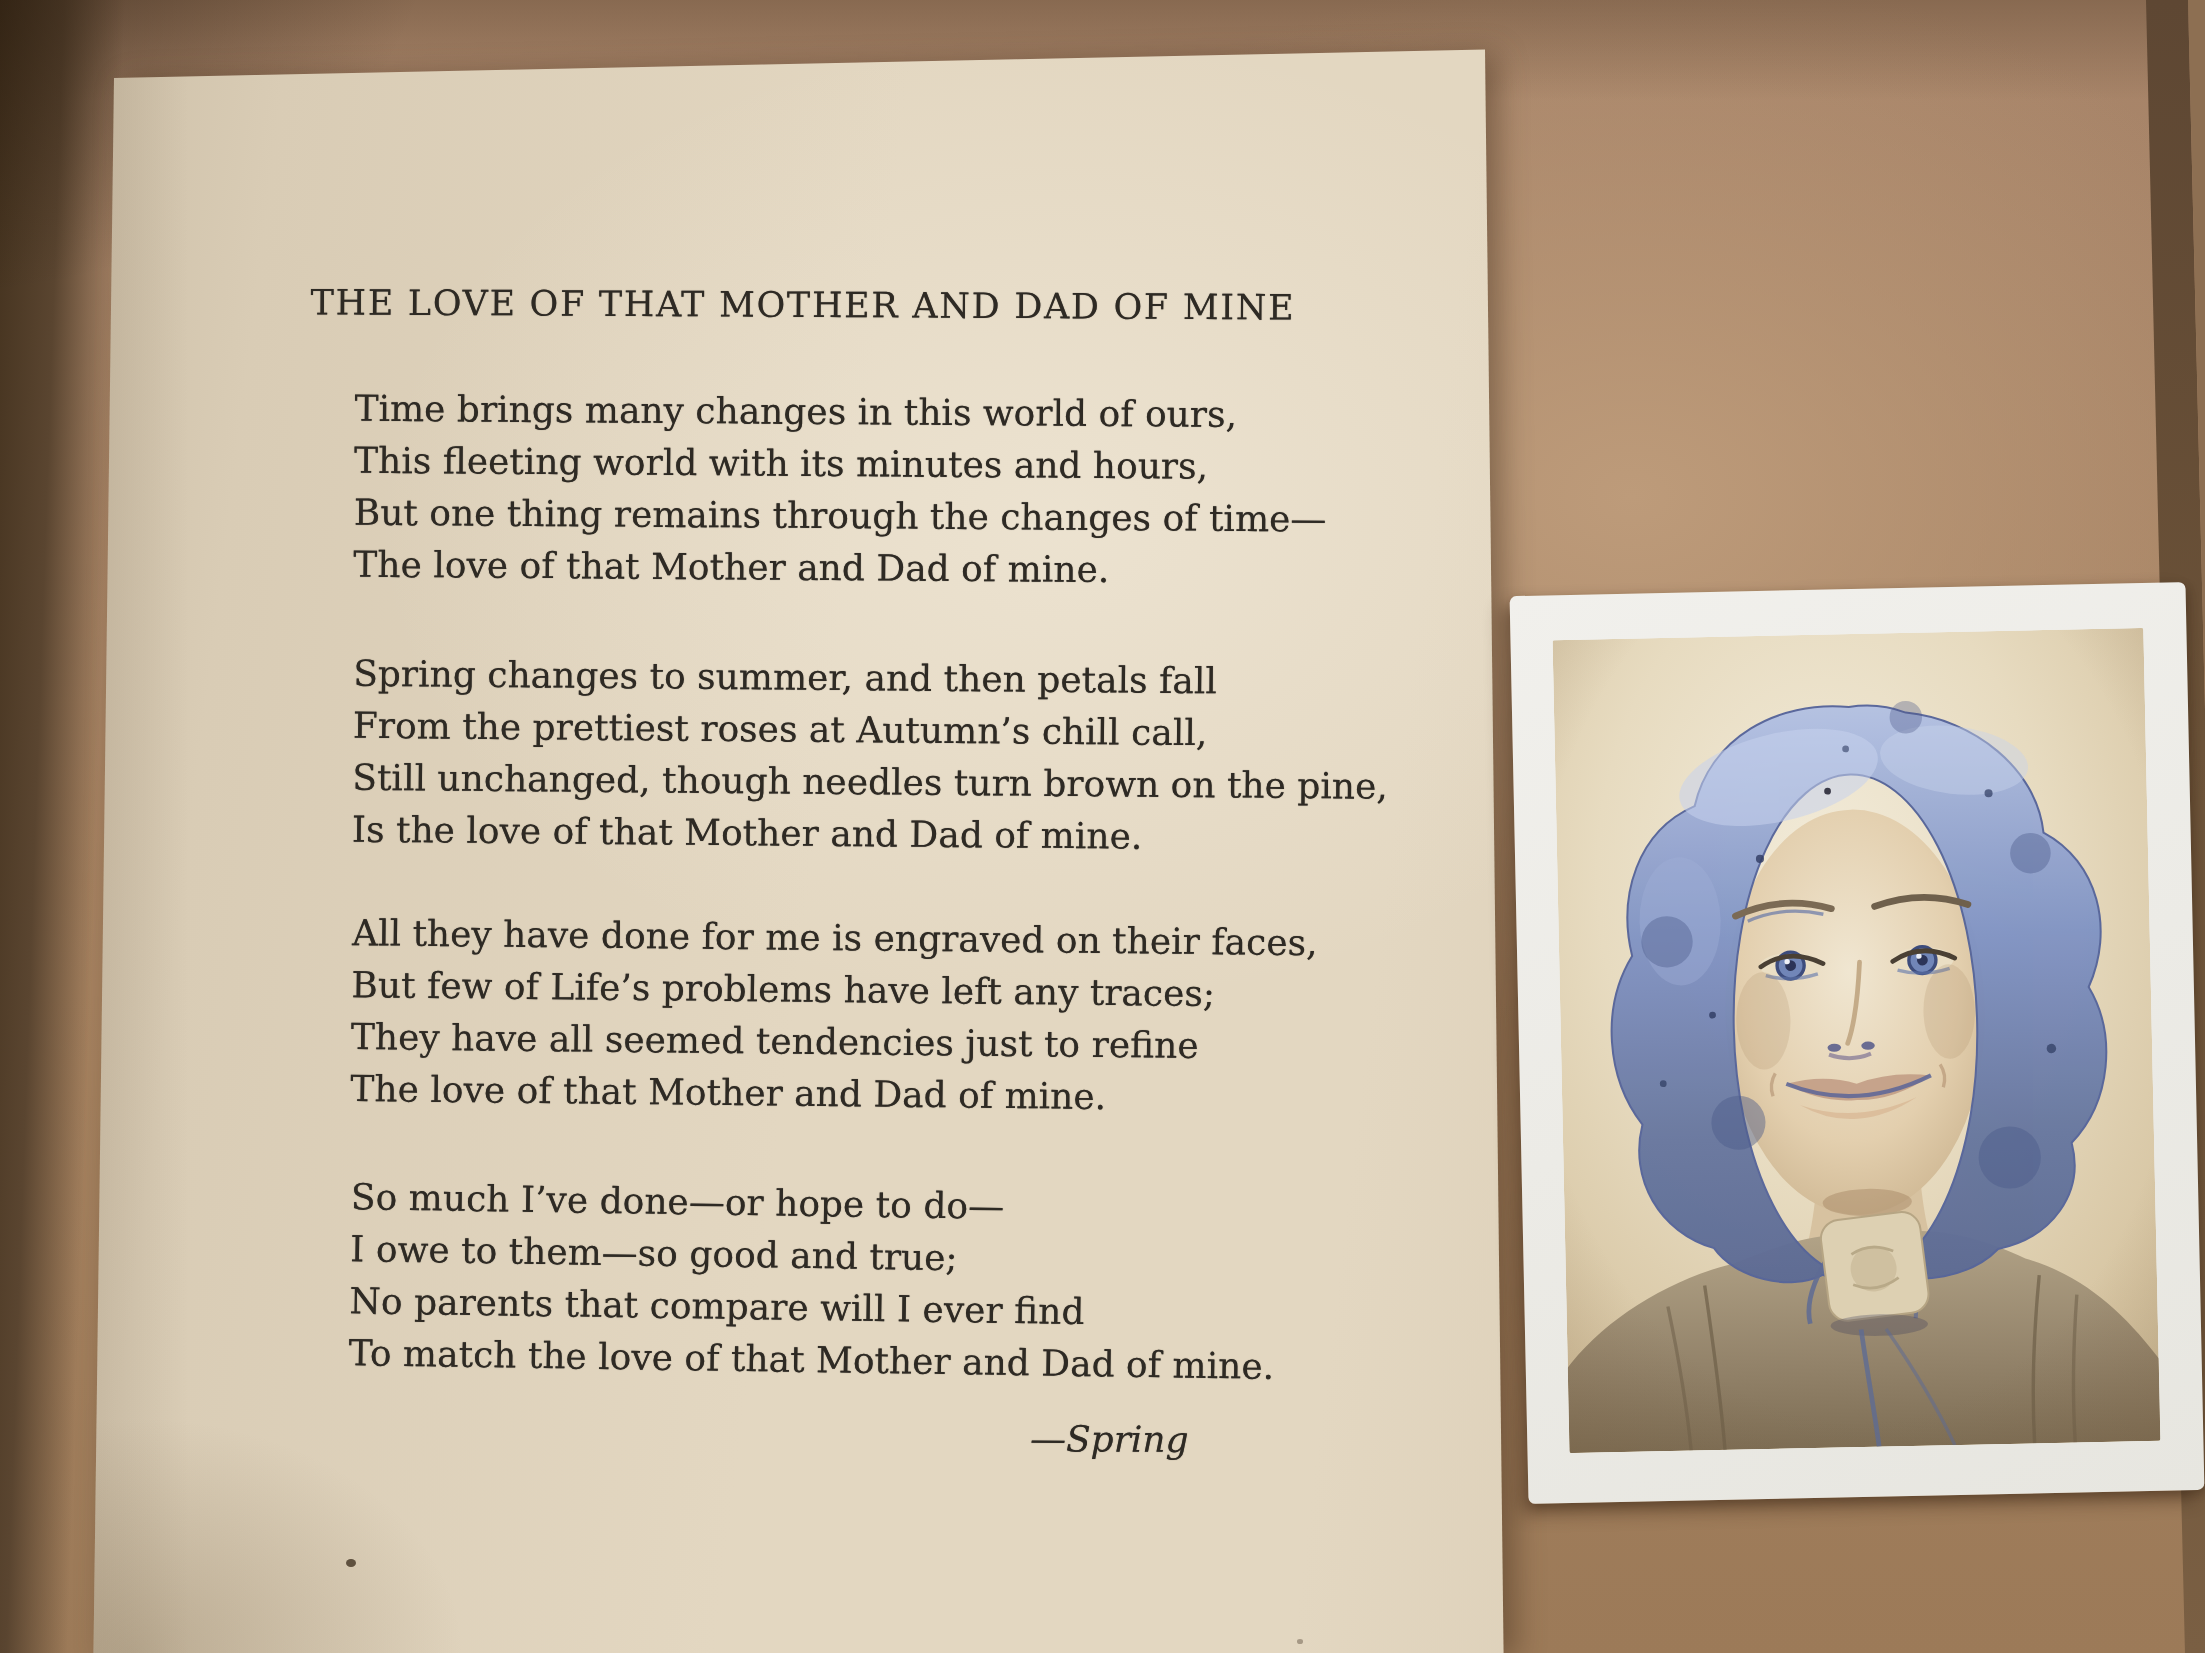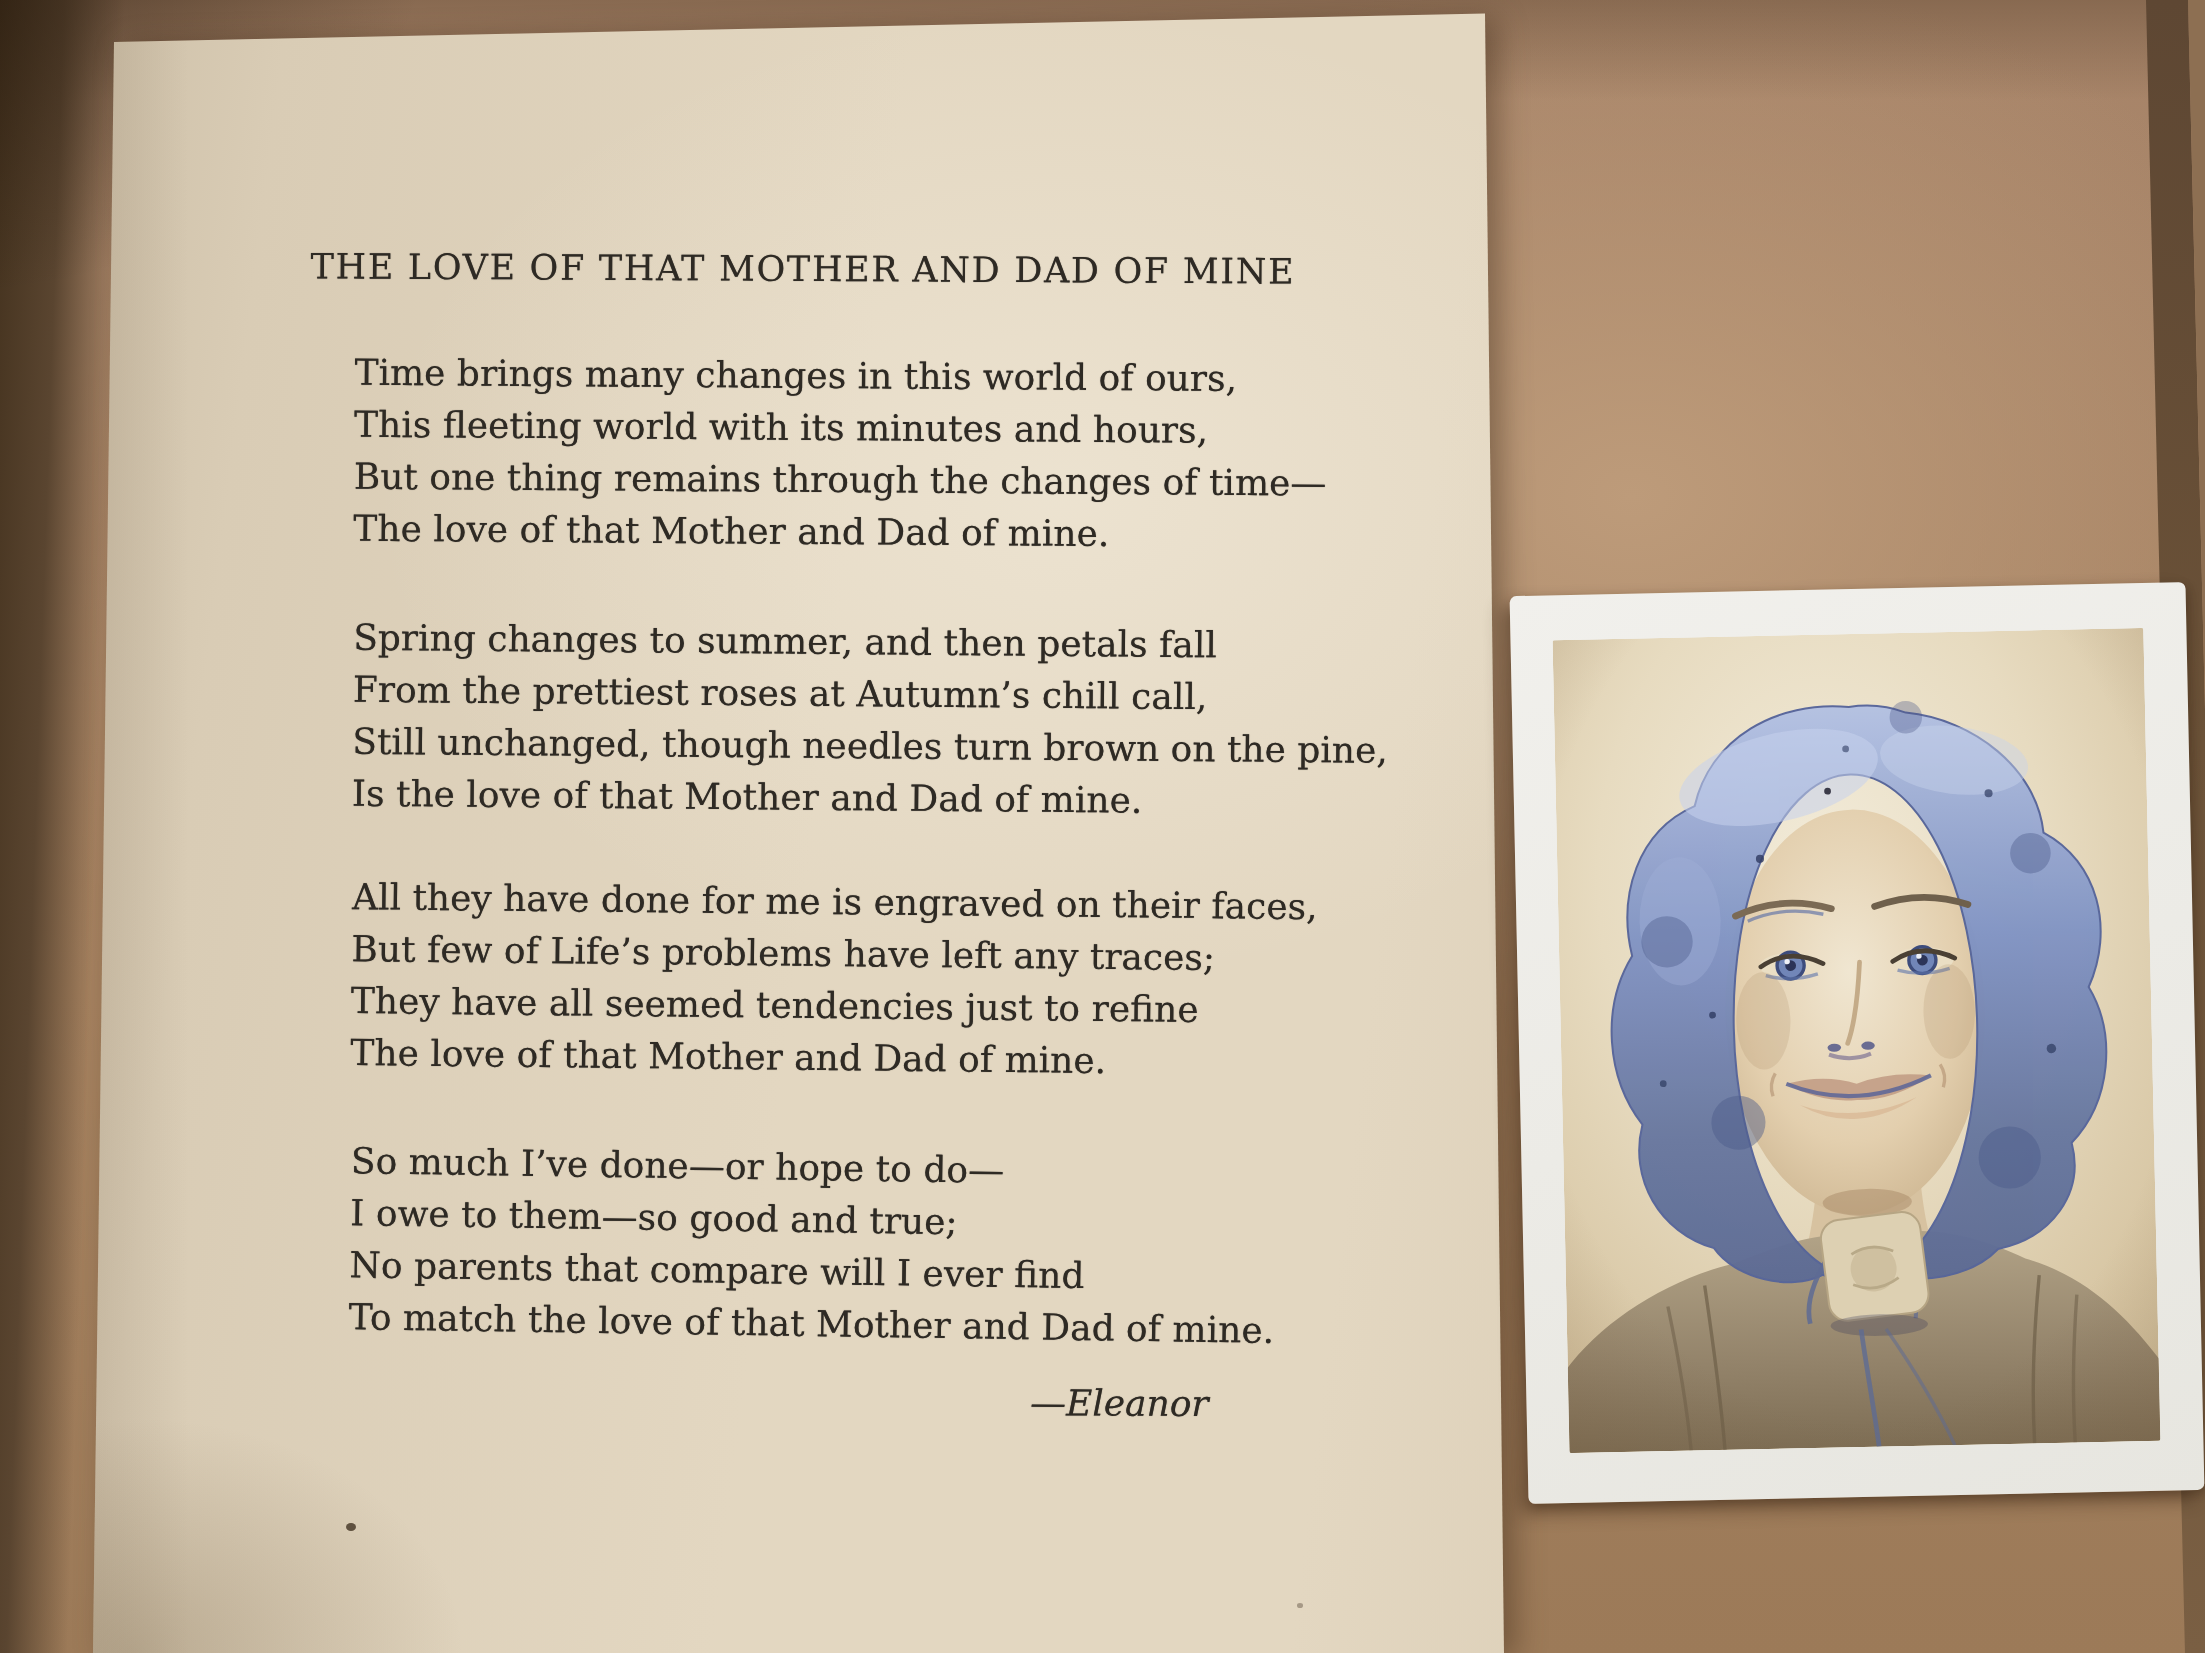--- a/index.html
+++ b/index.html
@@ -34,20 +34,21 @@
   
   .paper-wrap{position:absolute;inset:0;filter:drop-shadow(12px 5.4px 15px rgba(55,35,18,.42));}
   .paper{
     position:absolute;inset:0;
     clip-path:polygon(114px 42px,1485px 13.5px,1504px 1654px,93px 1654px);
     background:
       radial-gradient(473px 338px at 6% 100%, rgba(110,88,58,.3), rgba(110,88,58,0) 70%),
       linear-gradient(90deg, rgba(96,76,52,.26) 0px, rgba(96,76,52,.1) 122px, rgba(96,76,52,0) 189px),
       radial-gradient(946px 676px at 48% 30%, rgba(242,234,218,.6), rgba(242,234,218,0) 72%),
       linear-gradient(97deg,#c9bba3 0%,#d9ccb5 12%,#e3d7c1 38%,#e3d7c1 62%,#d8cab2 86%,#cbbca2 100%);
+    margin-top: 36px;
   }
   .poem{
     position:absolute;left:114px;top:0;width:1372px;height:1654px;
     color:#2e2a24;
     transform:rotate(.3deg);
     text-shadow:0 0 0.8px rgba(46,42,36,.75);
   }
   .poem-title{
     position:absolute;left:0;right:0;top:249px;margin:0;
     text-align:center;font-size:35px;font-weight:normal;letter-spacing:1.7px;
@@ -113,21 +114,21 @@
           <p>The love of that Mother and Dad of mine.</p>
         </div>
 
         <div class="stanza s4">
           <p>So much I’ve done—or hope to do—</p>
           <p>I owe to them—so good and true;</p>
           <p>No parents that compare will I ever find</p>
           <p>To match the love of that Mother and Dad of mine.</p>
         </div>
 
-        <div class="attribution">—Eleanor</div>
+        <div class="attribution">—Spring</div>
       </div>
       <div class="speck speck1"></div>
       <div class="speck speck2"></div>
     </div>
   </div>
 
   <div class="photo">
     <div class="photo-inner">
       <svg viewBox="0 0 874 1204" preserveAspectRatio="none" role="img" aria-label="Vintage sepia portrait photograph with white border of a smiling young woman; her wavy hair and outline details are tinted metallic blue">
         <defs>

